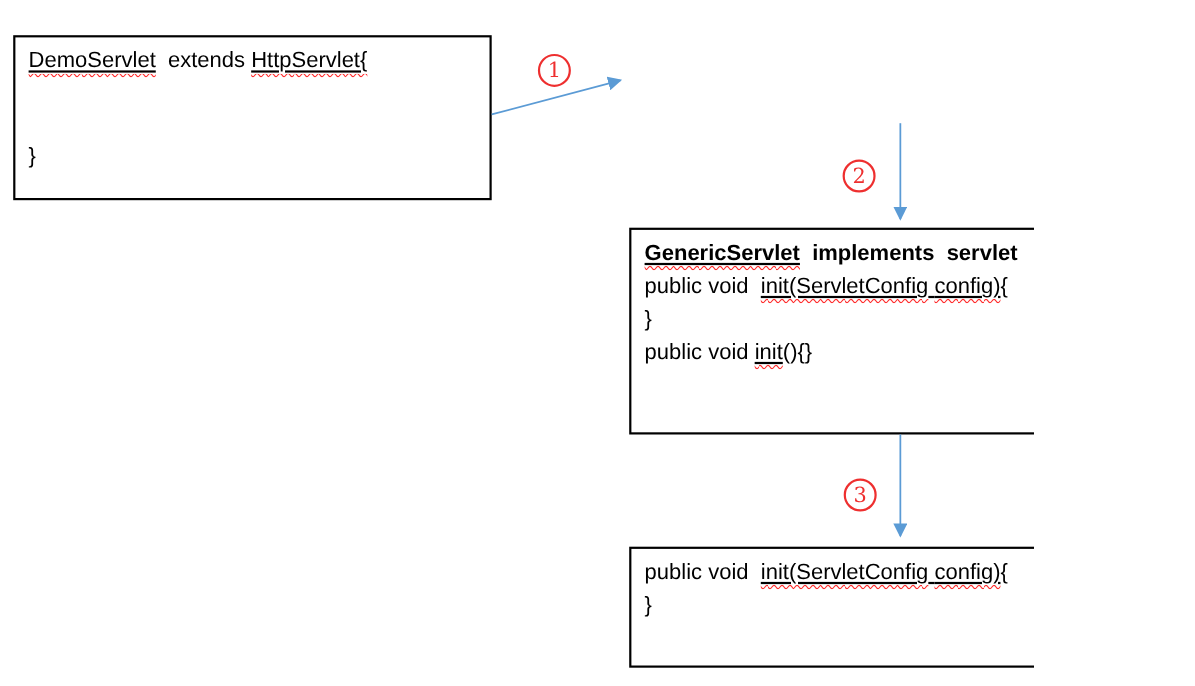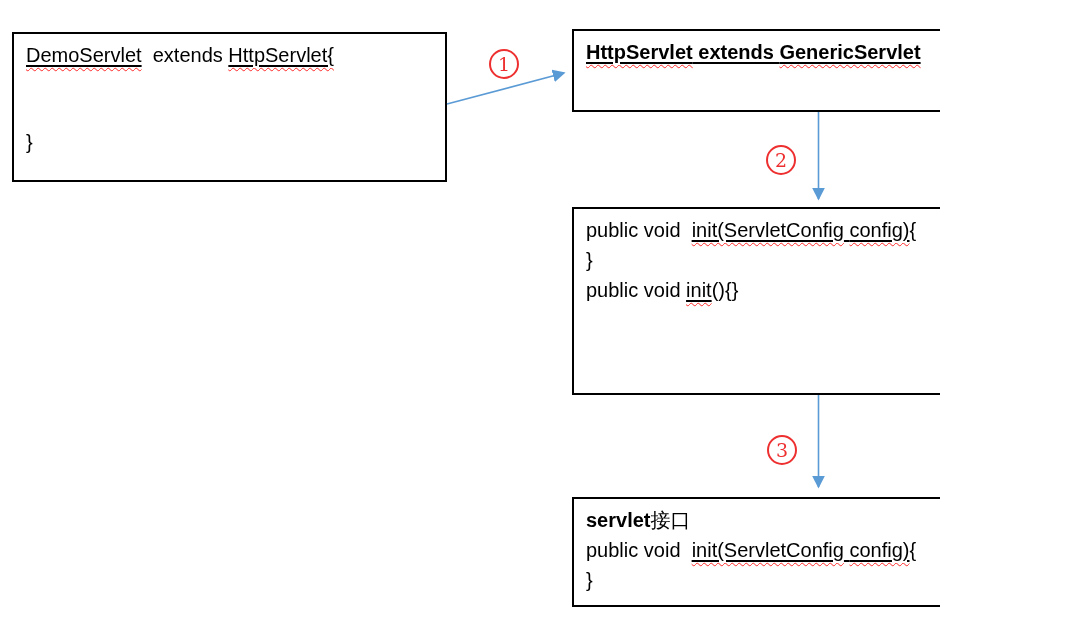--- a/index.html
+++ b/index.html
@@ -84,32 +84,29 @@
 </head>
 <body>
 
 <div id="stage">
 
   <div id="box-demo" class="cbox">
       <div class="line"><span class="sul"><span class="wav">DemoServlet</span></span><span>  extends </span><span class="sul"><span class="wav">HttpServlet{</span></span></div>
       <div class="line gap"><span>}</span></div>
     </div>
 
-  <div id="box-http" class="cbox">
-      <div class="line"><span class="bold sul"><span class="wav">HttpServlet</span></span><span class="bold sul"> extends </span><span class="bold sul"><span class="wav">GenericServlet</span></span></div>
-    </div>
 
   <div id="box-generic" class="cbox">
+      <div class="line"><span class="bold sul"><span class="wav">GenericServlet</span></span><span class="bold">  implements  servlet</span></div>
       <div class="line"><span>public void  </span><span class="sul"><span class="wav">init(ServletConfig</span></span><span class="sul"> </span><span class="sul"><span class="wav">config)</span></span><span>{</span></div>
       <div class="line"><span>}</span></div>
       <div class="line"><span>public void </span><span class="sul"><span class="wav">init</span></span><span>(){}</span></div>
     </div>
 
   <div id="box-servlet" class="cbox">
-      <div class="line"><span class="bold">servlet</span><span class="cjk">接口</span></div>
       <div class="line"><span>public void  </span><span class="sul"><span class="wav">init(ServletConfig</span></span><span class="sul"> </span><span class="sul"><span class="wav">config)</span></span><span>{</span></div>
       <div class="line"><span>}</span></div>
     </div>
 
   <svg id="arrows" viewBox="0 0 1086 624">
     <defs>
       <marker id="ah" markerWidth="9" markerHeight="8" refX="7" refY="4" orient="auto">
         <path d="M0,0 L8,4 L0,8 z"></path>
       </marker>
     </defs>

